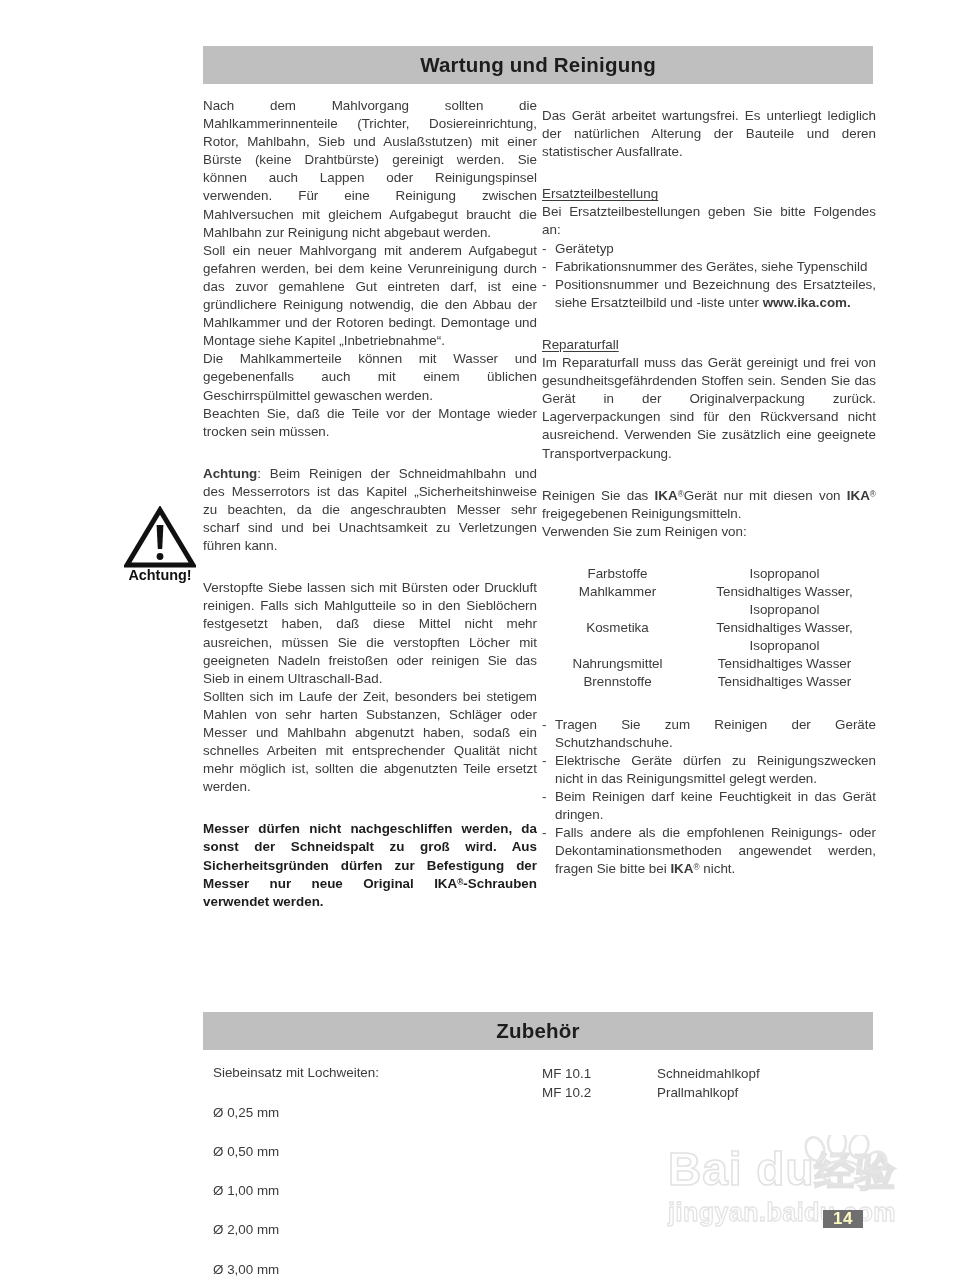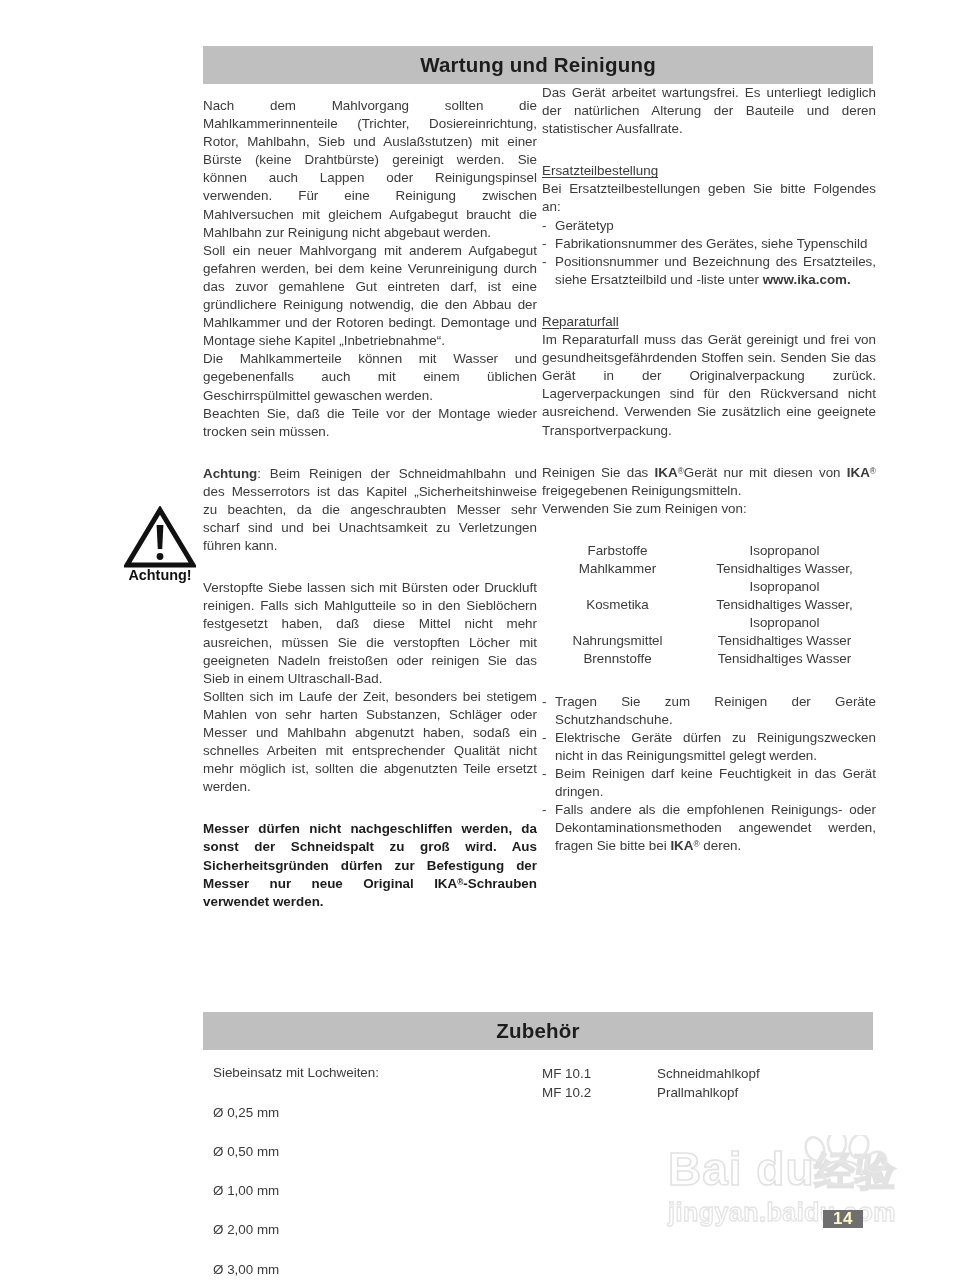--- a/index.html
+++ b/index.html
@@ -45,21 +45,21 @@
   
   .col {
     position: absolute;
     width: 334px;
     font-size: 13.4px;
     line-height: 18.1px;
     text-align: justify;
     text-justify: inter-word;
   }
   #col-left  { left: 203px; top: 97px; }
-  #col-right { left: 542px; top: 84px; }
+  #col-right { left: 542px; top: 107px; }
 
   .col p {
     margin: 0;
   }
   .p-gap { height: 12px; }
   .noj { text-align: left; }
 
   .bold { font-weight: bold; }
   .uline {
     text-decoration: underline;
@@ -308,21 +308,21 @@
       </tbody>
     </table>
 
     <div class="p-gap"></div>
     <div class="p-gap"></div>
 
     <ul class="dash-list">
       <li><span class="dash">-</span><span>Tragen Sie zum Reinigen der Geräte Schutzhandschuhe.</span></li>
       <li><span class="dash">-</span><span>Elektrische Geräte dürfen zu Reinigungszwecken nicht in das Reinigungsmittel gelegt werden.</span></li>
       <li><span class="dash">-</span><span>Beim Reinigen darf keine Feuchtigkeit in das Gerät dringen.</span></li>
-      <li><span class="dash">-</span><span>Falls andere als die empfohlenen Reinigungs- oder Dekontaminationsmethoden angewendet werden, fragen Sie bitte bei </span><span class="bold">IKA</span><sup class="reg">®</sup><span> deren.</span></li>
+      <li><span class="dash">-</span><span>Falls andere als die empfohlenen Reinigungs- oder Dekontaminationsmethoden angewendet werden, fragen Sie bitte bei </span><span class="bold">IKA</span><sup class="reg">®</sup><span> nicht.</span></li>
     </ul>
   </div>
 
   <div class="section-bar" id="bar-zubehoer">
     <span class="section-title">Zubehör</span>
   </div>
 
   <div id="zubehoer-left">
     <div class="lead">Siebeinsatz mit Lochweiten:</div>
     <div class="sieve">Ø 0,25 mm</div>

